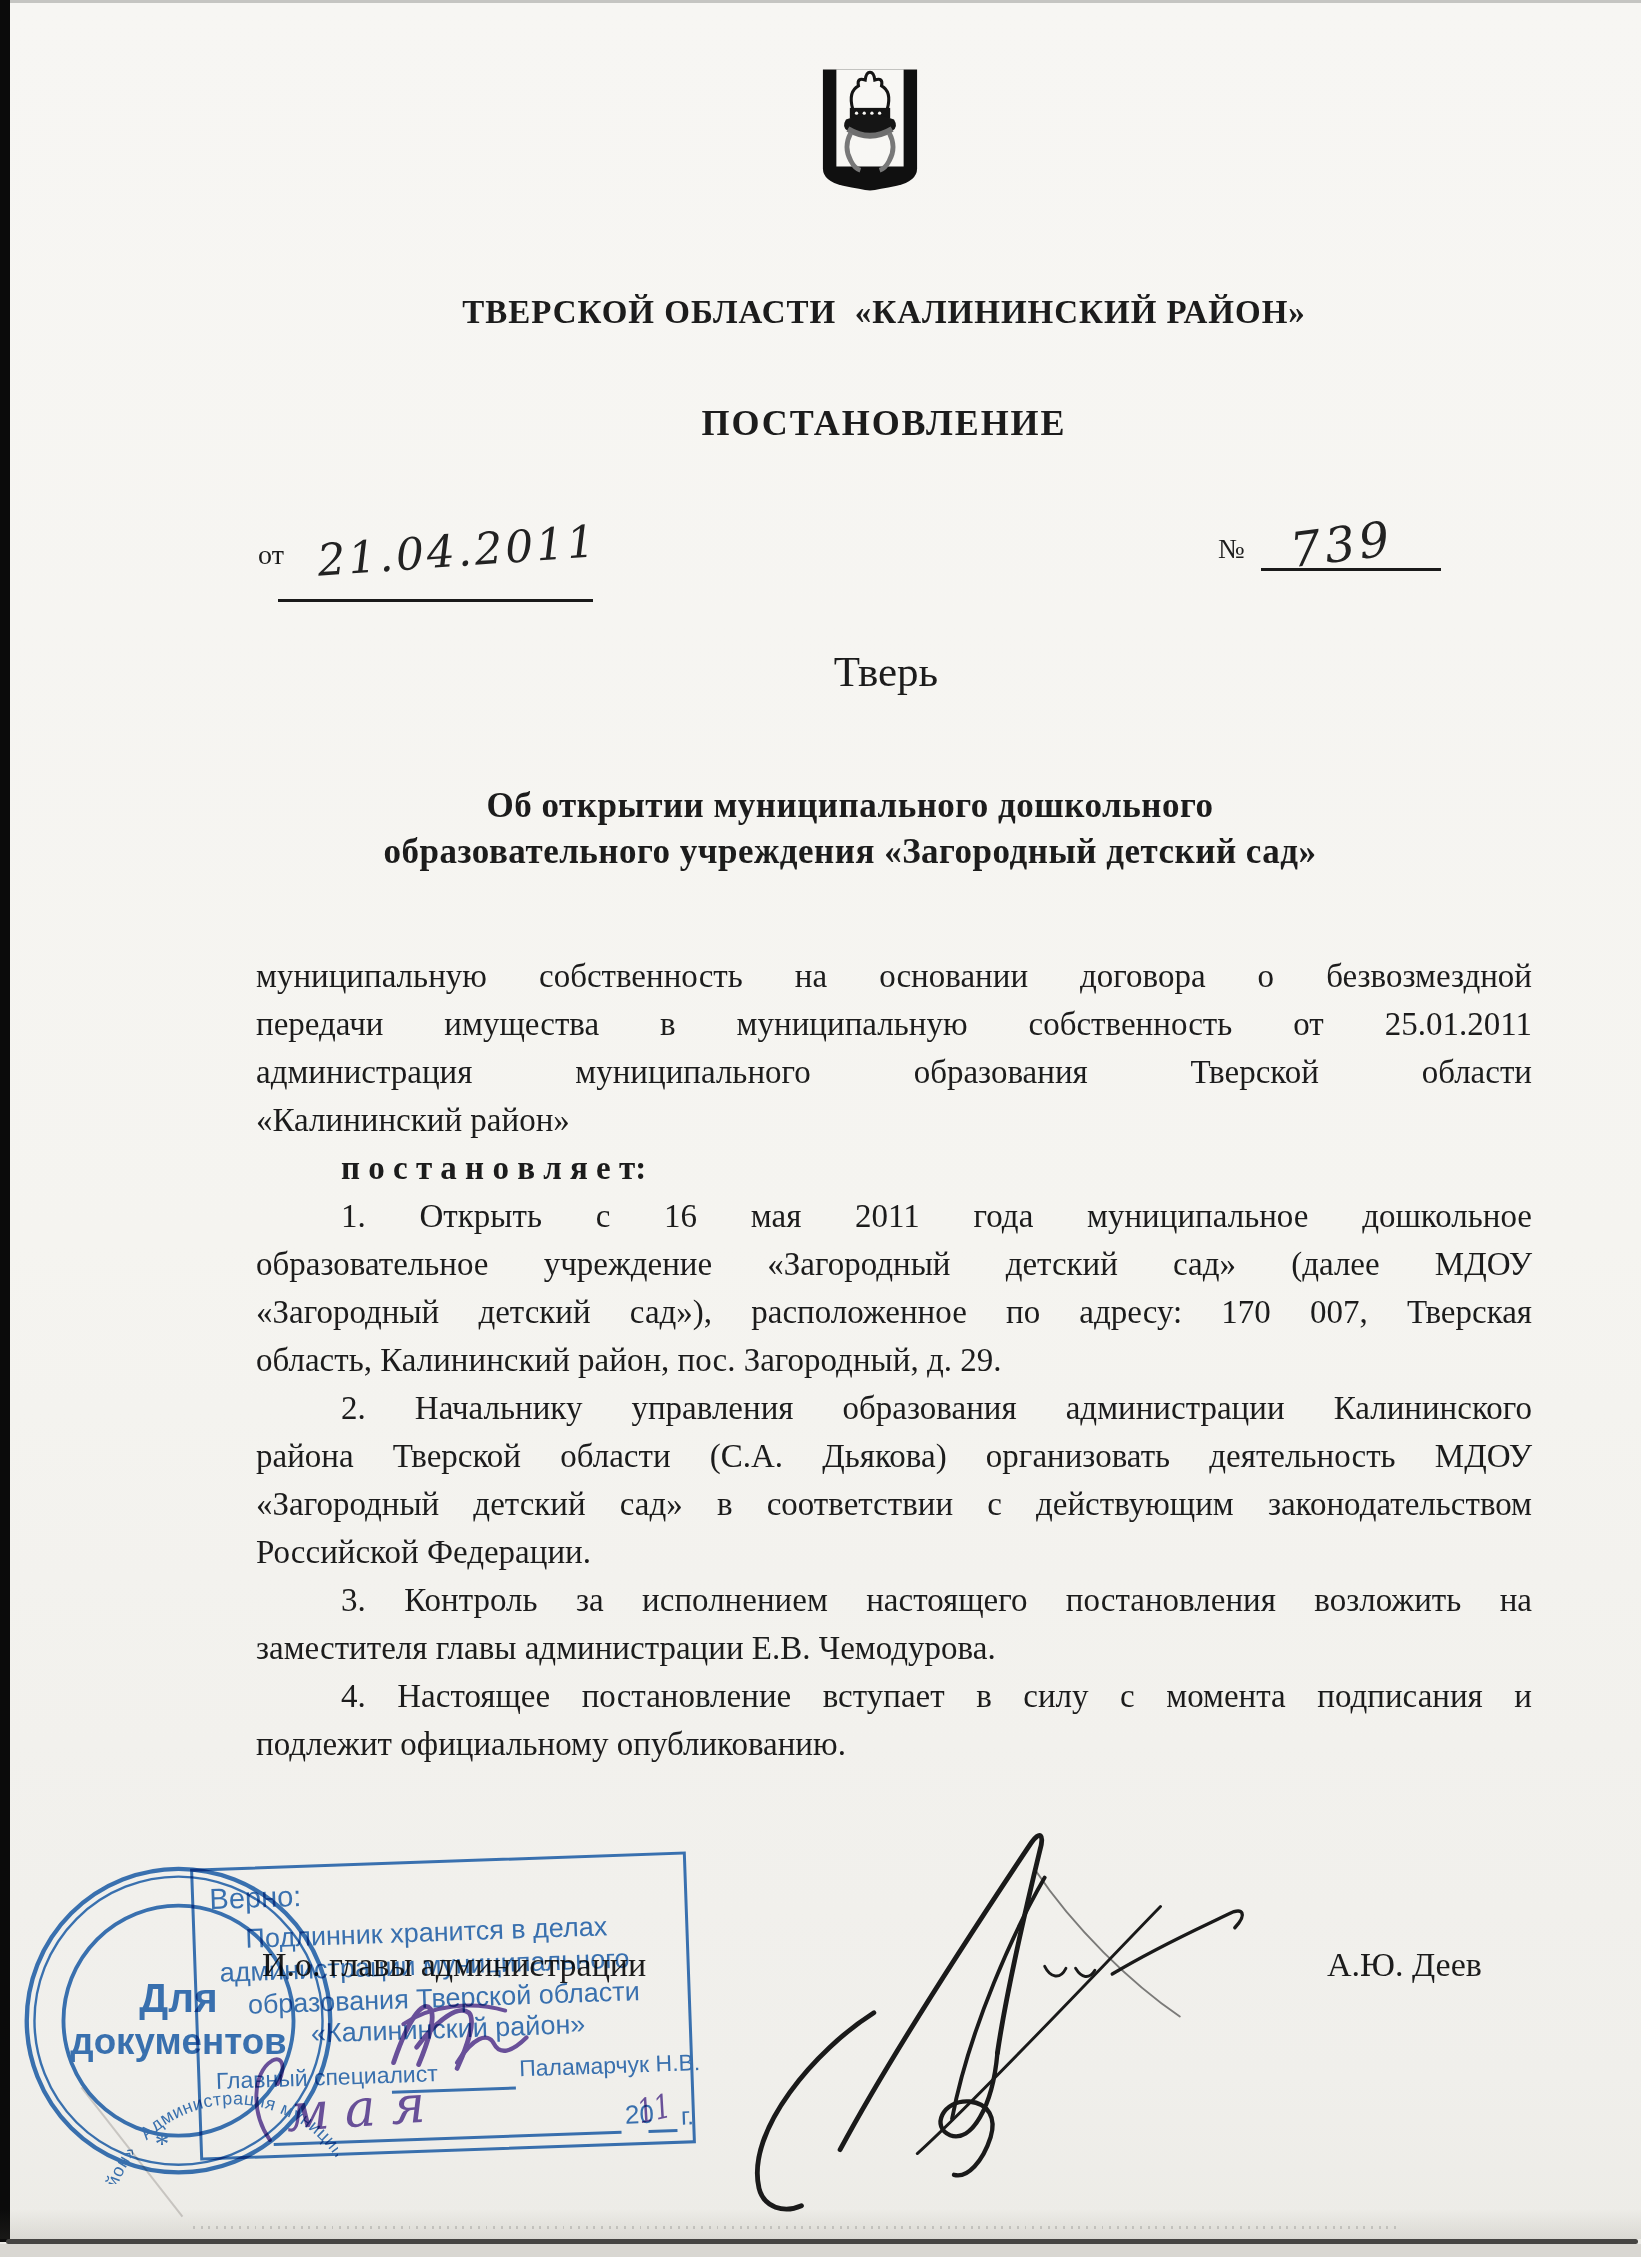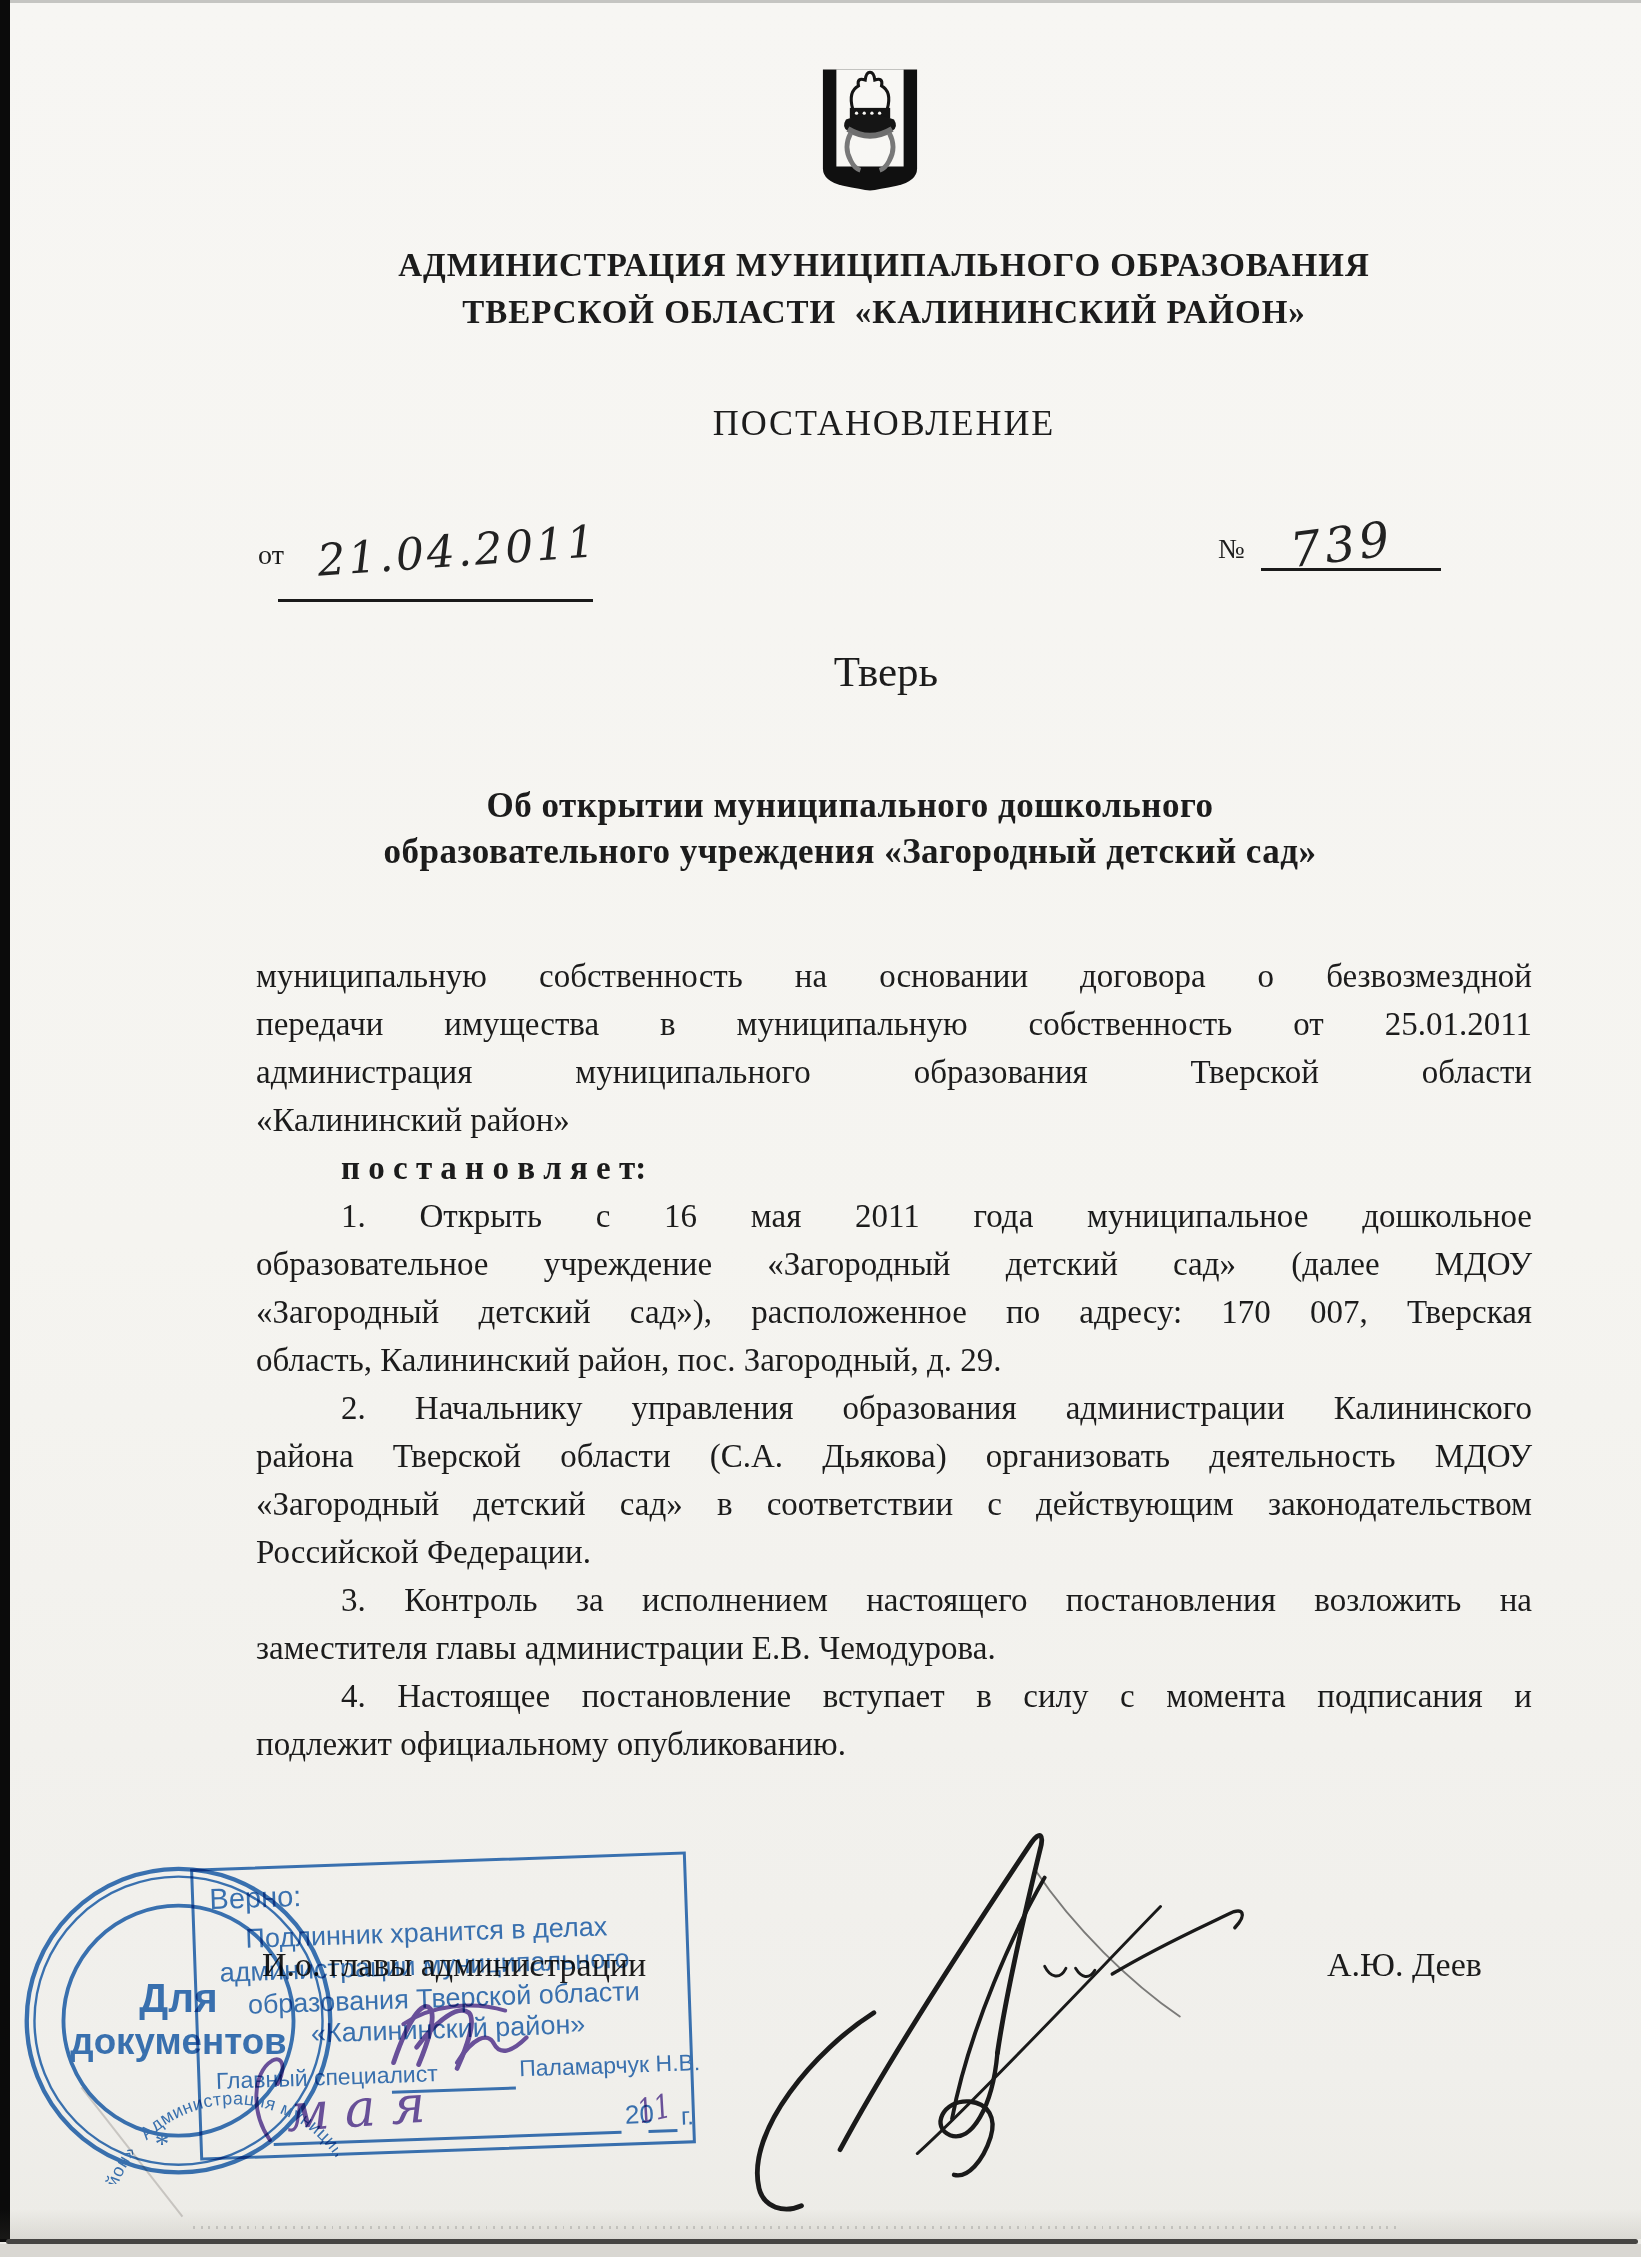--- a/index.html
+++ b/index.html
@@ -15,21 +15,21 @@
   .edge-bottom-line{left:5.8px;top:2239px;width:1632px;height:4.8px;background:#454442;border-radius:2.9px;}
   .edge-bottom-paper{left:0;top:2244px;width:1641px;height:13.5px;background:#d9d7d2;}
   .edge-bottom-shadow{left:0;top:2209px;width:1641px;height:30px;background:linear-gradient(180deg,rgba(0,0,0,0),rgba(110,105,95,.14));}
   .noise-band{left:193px;top:2226px;width:1207px;height:2.9px;opacity:.55;
     background:repeating-linear-gradient(90deg,rgba(60,60,60,.35) 0 1.9px,transparent 1.9px 7.7px);}
   .crease{left:50px;top:2151px;width:164px;height:1.9px;background:rgba(100,95,88,.28);transform:rotate(52deg);}
   
   .emblem{left:821px;top:68px;width:98px;height:123px;}
   .org-line{left:884px;transform:translateX(-50%);white-space:pre;font-weight:bold;font-size:33px;letter-spacing:1px;}
   .org1{top:247px;} .org2{top:294px;}
-  .doctype{left:884px;top:402px;transform:translateX(-50%);white-space:nowrap;font-weight:normal;font-size:36px;letter-spacing:1.9px;}
+  .doctype{left:884px;top:402px;transform:translateX(-50%);white-space:nowrap;font-weight:bold;font-size:36px;letter-spacing:1.9px;}
   
   .meta-label{font-size:28px;}
   .lbl-from{left:258px;top:539px;}
   .lbl-num{left:1218px;top:533px;}
   .hw{font-style:italic;font-family:"DejaVu Serif","Liberation Serif",serif;color:#222;white-space:nowrap;}
   .hw-date{left:317px;top:525px;font-size:44px;transform:rotate(-4deg);letter-spacing:2.9px;}
   .hw-number{left:1290px;top:516px;font-size:48px;transform:rotate(-7deg);letter-spacing:3.9px;}
   .rule{background:#1a1a1a;height:2.9px;}
   .rule-date{left:278px;top:599px;width:315px;}
   .rule-num{left:1261px;top:568px;width:180px;}
@@ -91,21 +91,20 @@
     <circle cx="37" cy="46.5" r="1.7" fill="#f8f7f4"></circle>
       <circle cx="45" cy="46.5" r="1.7" fill="#f8f7f4"></circle>
     <circle cx="53" cy="46.5" r="1.7" fill="#f8f7f4"></circle>
       <circle cx="61" cy="46.5" r="1.7" fill="#f8f7f4"></circle>
     <path d="M26,53 q25,-9 50,0 q5,8 -2,12 q-23,7 -46,0 q-7,-4 -2,-12 Z" fill="#151515"></path>
     <path d="M28,63 q23,14 46,0" stroke="#6e6e6e" stroke-width="6" fill="none"></path>
     <path d="M31,67 q-8,15 0,29 q4,8 10,10" stroke="#787878" stroke-width="5" fill="none"></path>
     <path d="M71,67 q8,15 0,29 q-4,8 -10,10" stroke="#787878" stroke-width="5" fill="none"></path>
   </svg>
 
-  <div class="abs org-line org1">АДМИНИСТРАЦИЯ МУНИЦИПАЛЬНОГО ОБРАЗОВАНИЯ</div>
   <div class="abs org-line org2">ТВЕРСКОЙ ОБЛАСТИ  «КАЛИНИНСКИЙ РАЙОН»</div>
   <div class="abs doctype">ПОСТАНОВЛЕНИЕ</div>
 
   <span class="abs meta-label lbl-from">от</span>
   <span class="abs hw hw-date">21.04.2011</span>
   <div class="abs rule rule-date"></div>
   <span class="abs meta-label lbl-num">№</span>
   <span class="abs hw hw-number">739</span>
   <div class="abs rule rule-num"></div>
 

